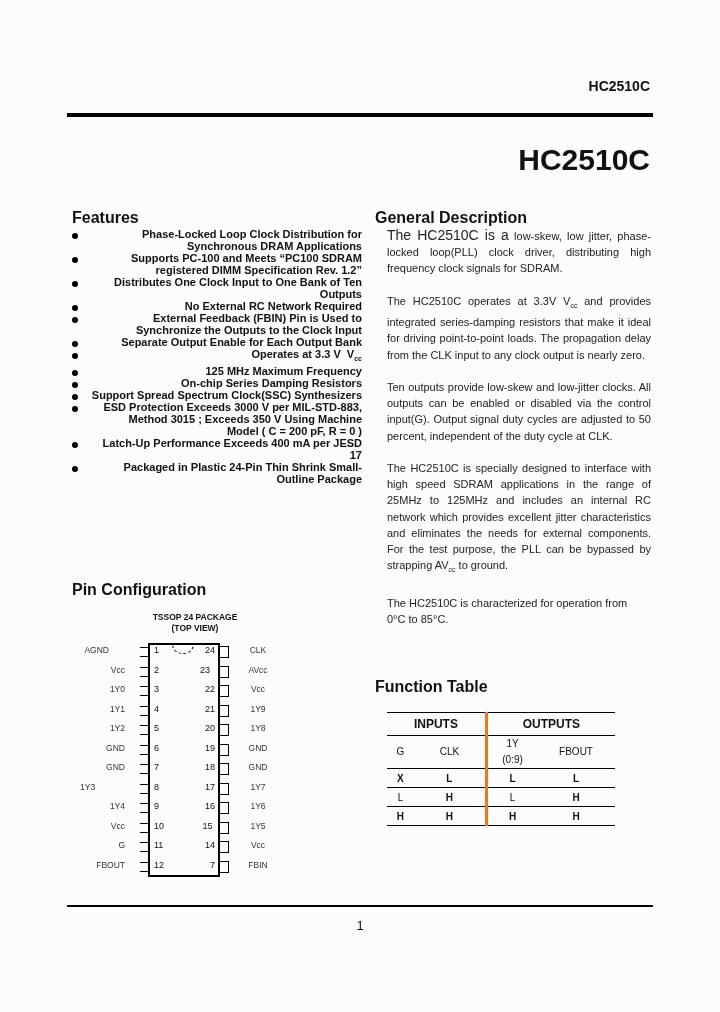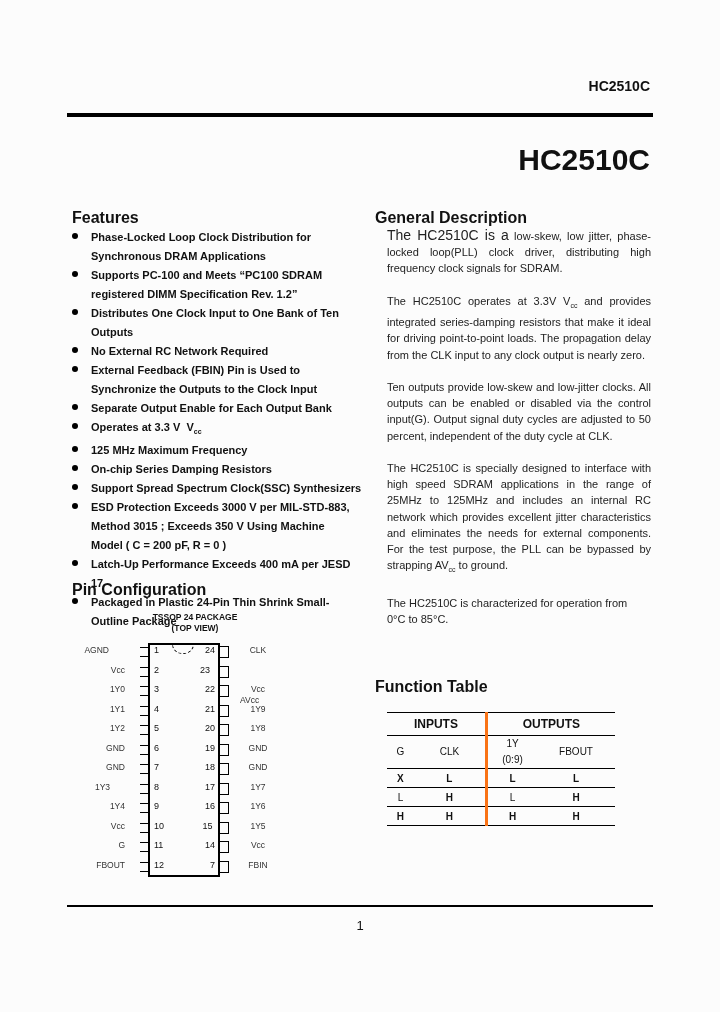--- a/index.html
+++ b/index.html
@@ -4,21 +4,21 @@
 <style>
   html, body { margin:0; padding:0; background:#fcfcfc; }
   body { width:720px; height:1012px; position:relative; overflow:hidden;
          font-family:"Liberation Sans", sans-serif; color:#111; }
   .abs { position:absolute; }
   .hdr-small { right:70px; top:78px; font-size:14px; font-weight:bold; }
   .rule { left:67px; width:586px; background:#000; }
   .hdr-big { right:70px; top:143px; font-size:30px; font-weight:bold; letter-spacing:0px; }
   .sec-title { font-size:16px; font-weight:bold; }
   ul.features { list-style:none; margin:0; padding:0; position:absolute; left:72px; top:228px; width:290px; }
-  ul.features li { position:relative; padding-left:19px; font-size:11px; font-weight:bold; line-height:19px; }
+  ul.features li { position:relative; padding-left:19px; font-size:11px; font-weight:bold; line-height:12px;text-align:right; }
   ul.features li .bullet { position:absolute; left:0; top:5px; width:6px; height:6px; border-radius:50%; background:#000; }
   .desc { position:absolute; left:387px; width:264px; font-size:11px; line-height:16.2px; text-align:justify; color:#222; }
   .desc p { margin:0 0 16.2px 0; }
   .desc .lead { font-size:14px; }
   sub { font-size:7px; }
   
   .pkg-title { left:140px; top:612px; width:110px; text-align:center; font-size:8.5px; font-weight:bold; line-height:11px; }
   .chip { left:148px; top:643px; width:72px; height:234px; border:2px solid #000; border-bottom-width:2px; box-sizing:border-box; }
   .notch { left:172px; top:643px; width:20px; height:10px; border:1px dashed #000; border-top:none; border-radius:0 0 10px 10px; }
   .pin-row { position:absolute; height:19.5px; font-size:8.5px; color:#333; }
@@ -90,41 +90,41 @@
     <div class="abs pin-num" style="left: 154px; top: 703.5px;">4</div>
     <div class="abs pin-row" style="left: 80px; top: 723px; width: 45px; text-align: right;">1Y2</div>
     <div class="abs lead-l" style="left: 140px; top: 725px;"></div>
     <div class="abs pin-num" style="left: 154px; top: 723px;">5</div>
     <div class="abs pin-row" style="left: 80px; top: 742.5px; width: 45px; text-align: right;">GND</div>
     <div class="abs lead-l" style="left: 140px; top: 744.5px;"></div>
     <div class="abs pin-num" style="left: 154px; top: 742.5px;">6</div>
     <div class="abs pin-row" style="left: 80px; top: 762px; width: 45px; text-align: right;">GND</div>
     <div class="abs lead-l" style="left: 140px; top: 764px;"></div>
     <div class="abs pin-num" style="left: 154px; top: 762px;">7</div>
-    <div class="abs pin-row" style="left: 80px; top: 781.5px; width: 45px; text-align: center;">1Y3</div>
+    <div class="abs pin-row" style="left: 80px; top: 781.5px; width: 45px; text-align: left;">1Y3</div>
     <div class="abs lead-l" style="left: 140px; top: 783.5px;"></div>
     <div class="abs pin-num" style="left: 154px; top: 781.5px;">8</div>
     <div class="abs pin-row" style="left: 80px; top: 801px; width: 45px; text-align: right;">1Y4</div>
     <div class="abs lead-l" style="left: 140px; top: 803px;"></div>
     <div class="abs pin-num" style="left: 154px; top: 801px;">9</div>
     <div class="abs pin-row" style="left: 80px; top: 820.5px; width: 45px; text-align: right;">Vcc</div>
     <div class="abs lead-l" style="left: 140px; top: 822.5px;"></div>
     <div class="abs pin-num" style="left: 154px; top: 820.5px;">10</div>
     <div class="abs pin-row" style="left: 80px; top: 840px; width: 45px; text-align: right;">G</div>
     <div class="abs lead-l" style="left: 140px; top: 842px;"></div>
     <div class="abs pin-num" style="left: 154px; top: 840px;">11</div>
     <div class="abs pin-row" style="left: 80px; top: 859.5px; width: 45px; text-align: right;">FBOUT</div>
     <div class="abs lead-l" style="left: 140px; top: 861.5px;"></div>
     <div class="abs pin-num" style="left: 154px; top: 859.5px;">12</div>
     <div class="abs pin-num" style="left: 200px; top: 645px; width: 15px; text-align: right;">24</div>
     <div class="abs lead-r" style="left: 220px; top: 646px;"></div>
     <div class="abs pin-row" style="left: 240px; top: 645px; width: 36px; text-align: center;">CLK</div>
     <div class="abs pin-num" style="left: 200px; top: 664.5px; width: 15px; text-align: left;">23</div>
     <div class="abs lead-r" style="left: 220px; top: 665.5px;"></div>
-    <div class="abs pin-row" style="left: 240px; top: 664.5px; width: 36px;  margin-top: 30px;">AVcc</div>
+    <div class="abs pin-row" style="left: 240px; top: 664.5px; width: 36px; text-align: center;">AVcc</div>
     <div class="abs pin-num" style="left: 200px; top: 684px; width: 15px; text-align: right;">22</div>
     <div class="abs lead-r" style="left: 220px; top: 685px;"></div>
     <div class="abs pin-row" style="left: 240px; top: 684px; width: 36px; text-align: center;">Vcc</div>
     <div class="abs pin-num" style="left: 200px; top: 703.5px; width: 15px; text-align: right;">21</div>
     <div class="abs lead-r" style="left: 220px; top: 704.5px;"></div>
     <div class="abs pin-row" style="left: 240px; top: 703.5px; width: 36px; text-align: center;">1Y9</div>
     <div class="abs pin-num" style="left: 200px; top: 723px; width: 15px; text-align: right;">20</div>
     <div class="abs lead-r" style="left: 220px; top: 724px;"></div>
     <div class="abs pin-row" style="left: 240px; top: 723px; width: 36px; text-align: center;">1Y8</div>
     <div class="abs pin-num" style="left: 200px; top: 742.5px; width: 15px; text-align: right;">19</div>

